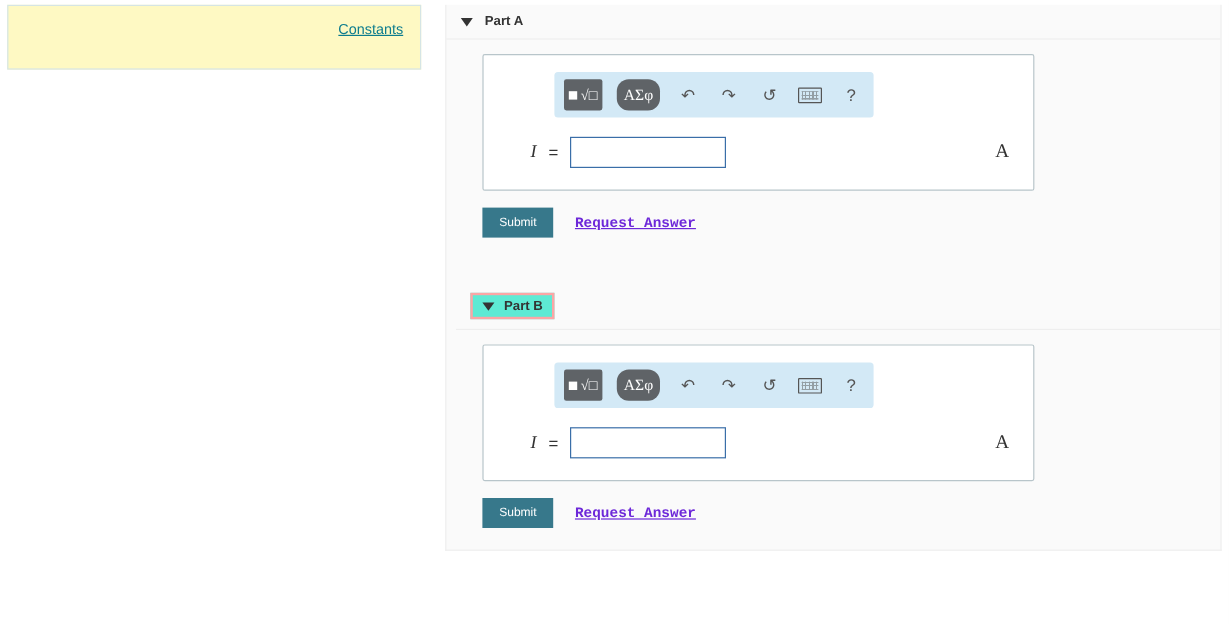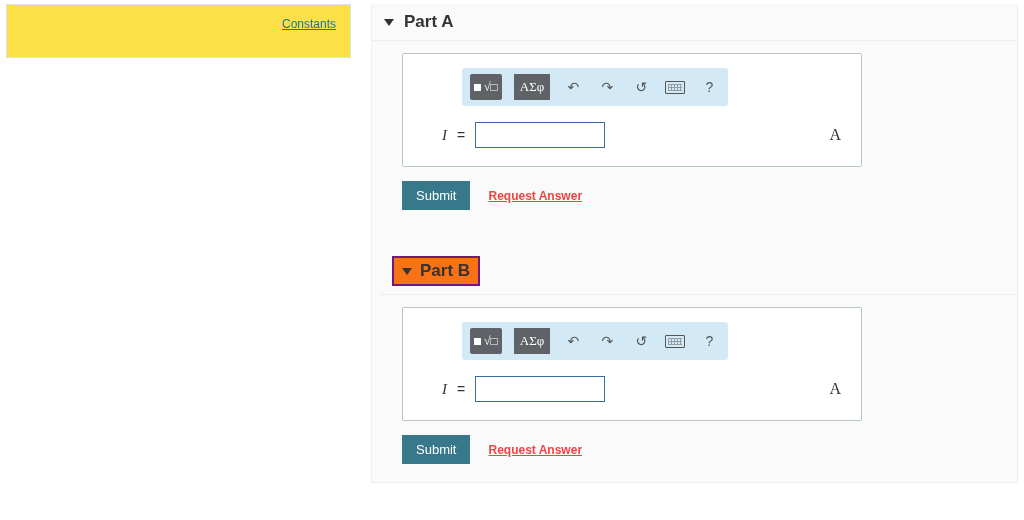--- a/index.html
+++ b/index.html
@@ -15,21 +15,21 @@
     padding: 4px 6px;
     gap: 20px;
     width: 1024px;
     box-sizing: border-box;
   }
   .left-col {
     width: 345px;
     flex: 0 0 345px;
   }
   .problem-box {
-    background: #fde047;
+    background: #fef9c3;
     border: 1px solid #d5e5e5;
     padding: 10px 14px 18px 14px;
     font-size: 13px;
     line-height: 1.35;
   }
   .constants-row {
     text-align: right;
     margin-bottom: 6px;
   }
   .link {
@@ -44,42 +44,42 @@
     flex: 1;
     background: #fafafa;
     border: 1px solid #eee;
     border-top: none;
     padding: 0;
   }
 
   .part-header {
     padding: 8px 12px;
     font-weight: bold;
-    font-size: 17px;
+    font-size: 11px;
     border-bottom: 1px solid #eee;
     display: flex;
     align-items: center;
     gap: 10px;
     cursor: pointer;
   }
   .part-header.selected {
     margin-left: 8px;
   }
   .part-header .caret {
     width: 0; height: 0;
     border-left: 5px solid transparent;
     border-right: 5px solid transparent;
     border-top: 7px solid #333;
   }
   .part-b-chip {
     display: inline-flex;
     align-items: center;
     gap: 8px;
-    border: 2px solid #701a75;
-    background: #f97316;
+    border: 2px solid #fca5a5;
+    background: #5eead4;
     padding: 3px 8px;
     font-weight: bold;
   }
   .part-b-chip .caret {
     border-top-color: #333;
   }
 
   .part-body {
     padding: 12px 30px 18px 30px;
   }
@@ -124,21 +124,21 @@
     font-size: 12px;
     display: inline-flex;
     align-items: center;
     gap: 2px;
     font-family: Georgia, serif;
   }
   .tb-dark .sq { width:7px; height:7px; background:#fff; display:inline-block; margin-right:1px;}
   .tb-greek {
     background: #5f6367;
     color: #fff;
-    border-radius: 0;
+    border-radius: 10px;
     padding: 2px 6px;
     height: 22px;
     font-size: 13px;
     font-family: Georgia, serif;
     display: inline-flex; align-items:center;
   }
 
   .input-row {
     display: flex;
     align-items: center;
@@ -171,29 +171,30 @@
     margin-top: 14px;
     display: flex;
     align-items: center;
     gap: 18px;
   }
   .submit-btn {
     background: #37788b;
     color: #fff;
     border: none;
     padding: 7px 14px;
-    font-size: 13px;
+    font-size: 10px;
     cursor: pointer;
   }
   .req-link {
-    color: #ef4444;
+    color: #6d28d9;
     text-decoration: underline;
     font-weight: bold;
     font-size: 12px;
     cursor: pointer;
+    font-family: Liberation Mono, monospace;
   }
 
   .part-spacer { height: 20px; }
 
   .kbd-icon {
     display:inline-block;
     width:18px; height:11px;
     border:1px solid #555; border-radius:1px;
     position:relative;
   }

